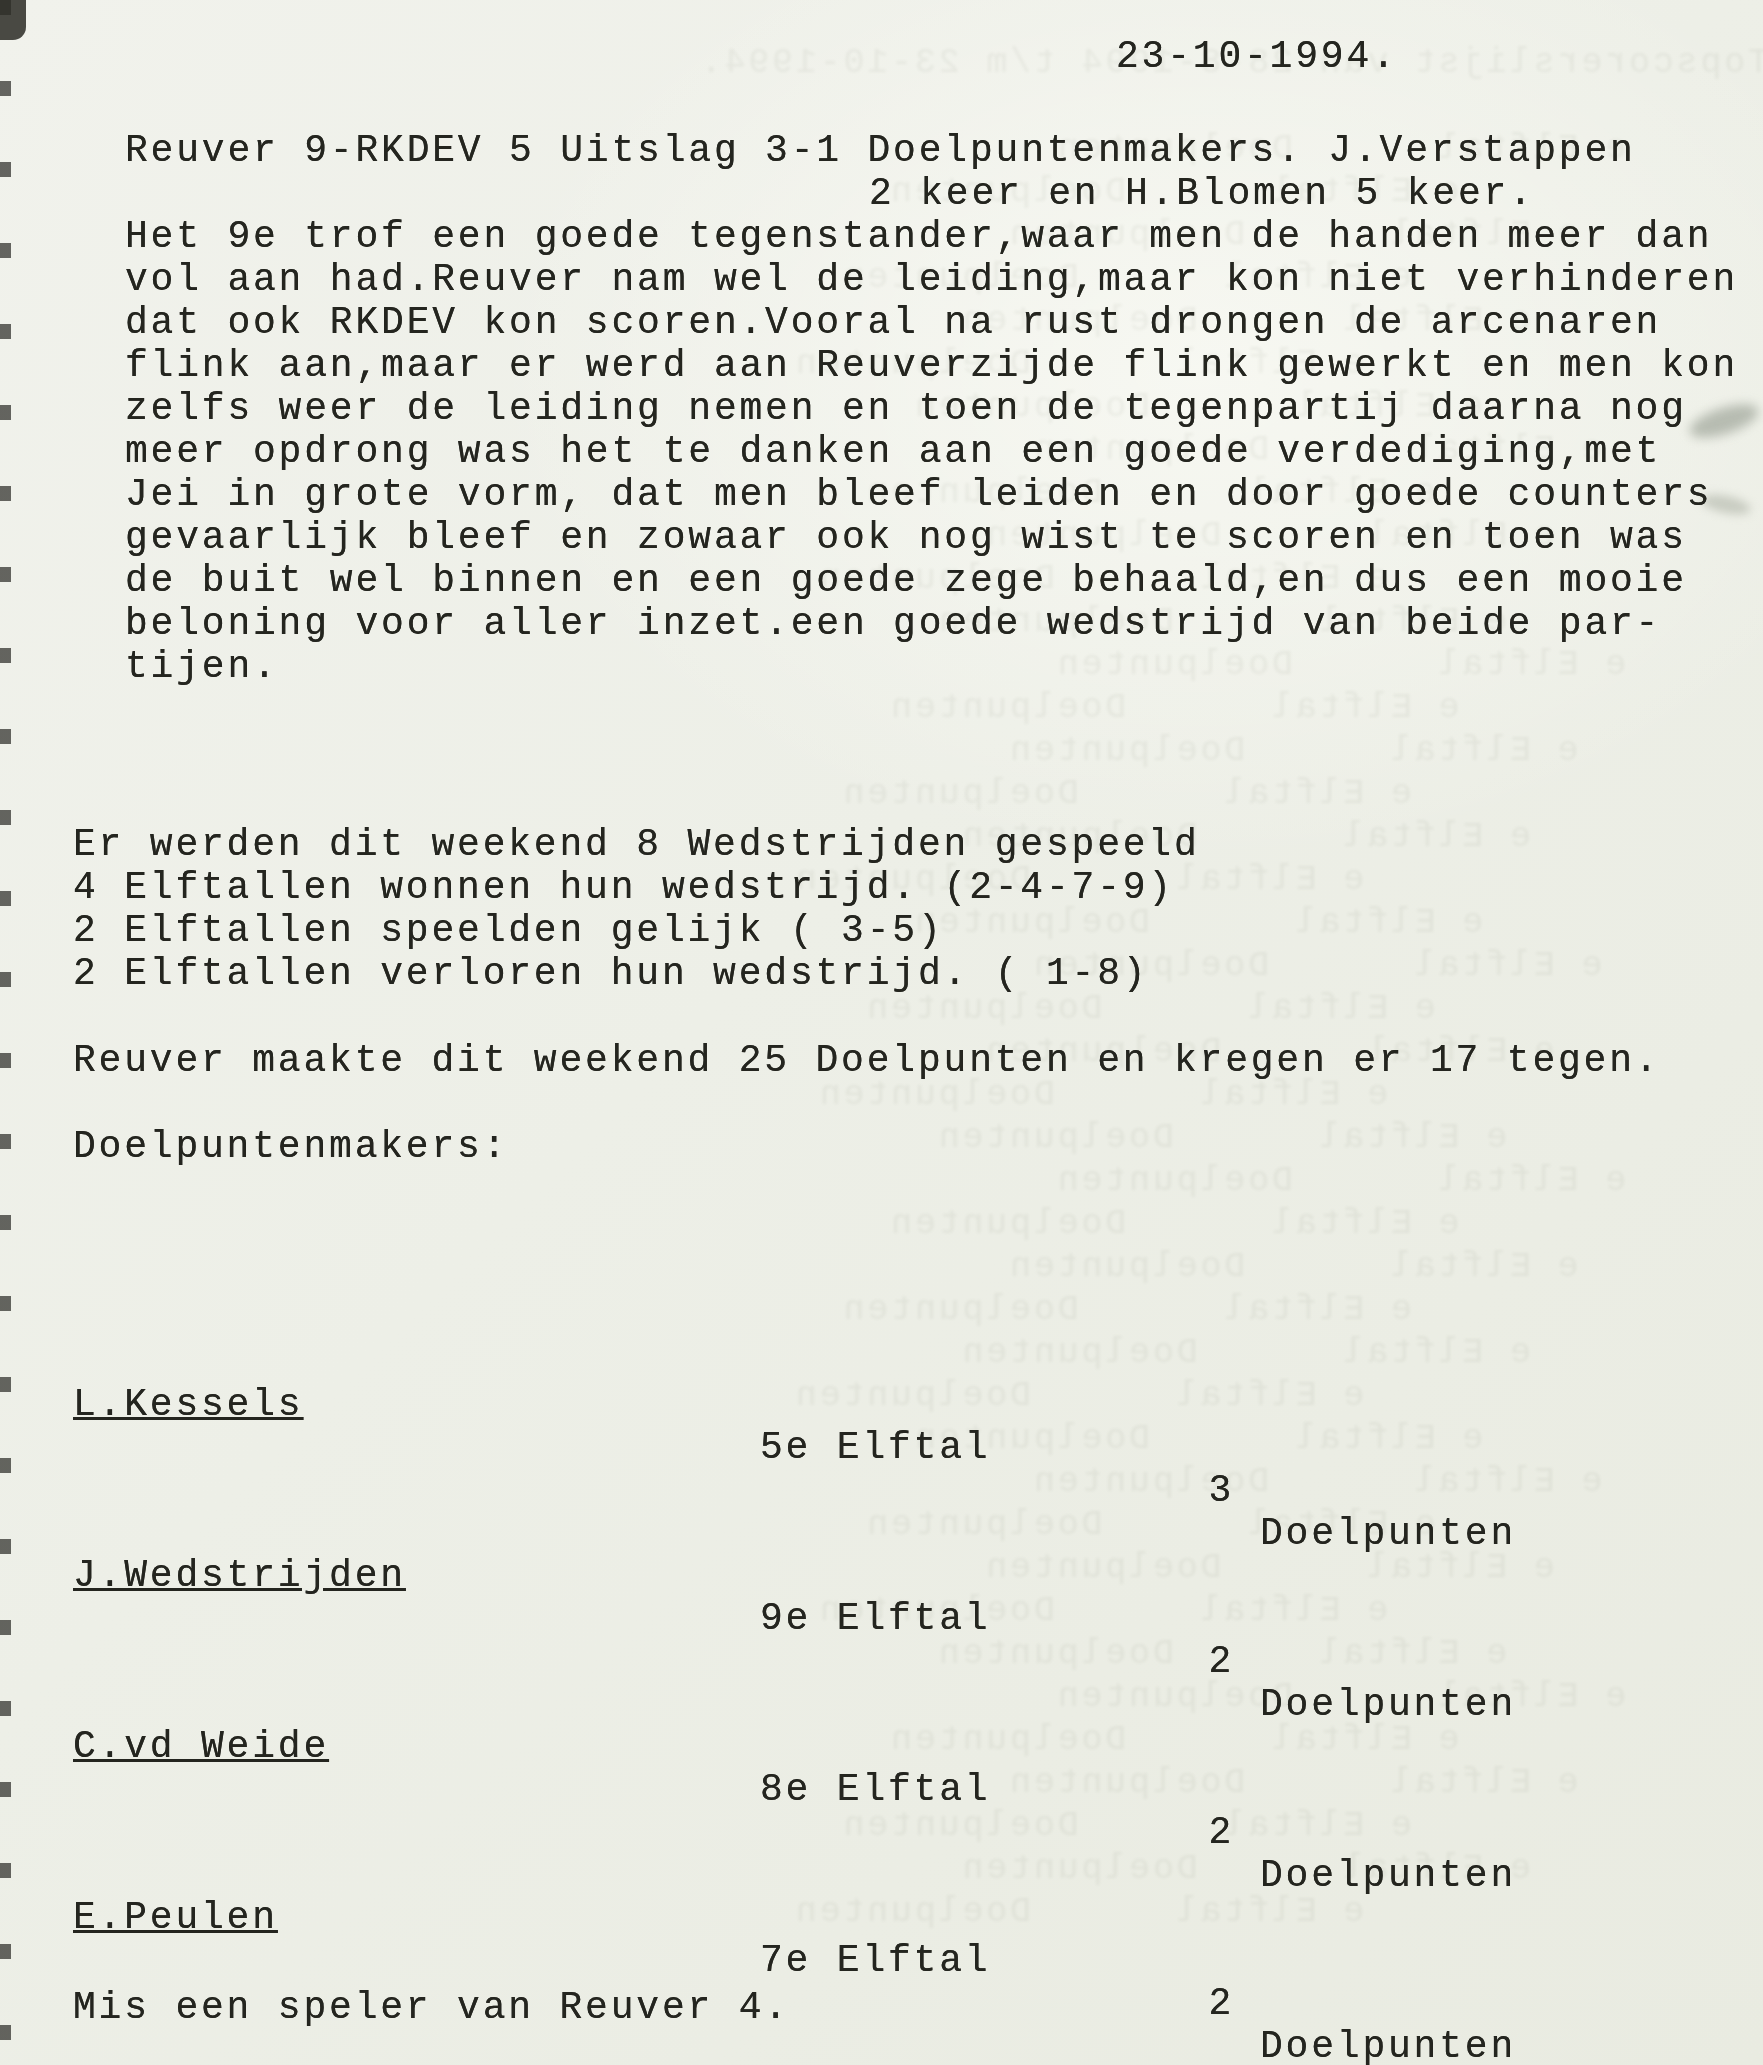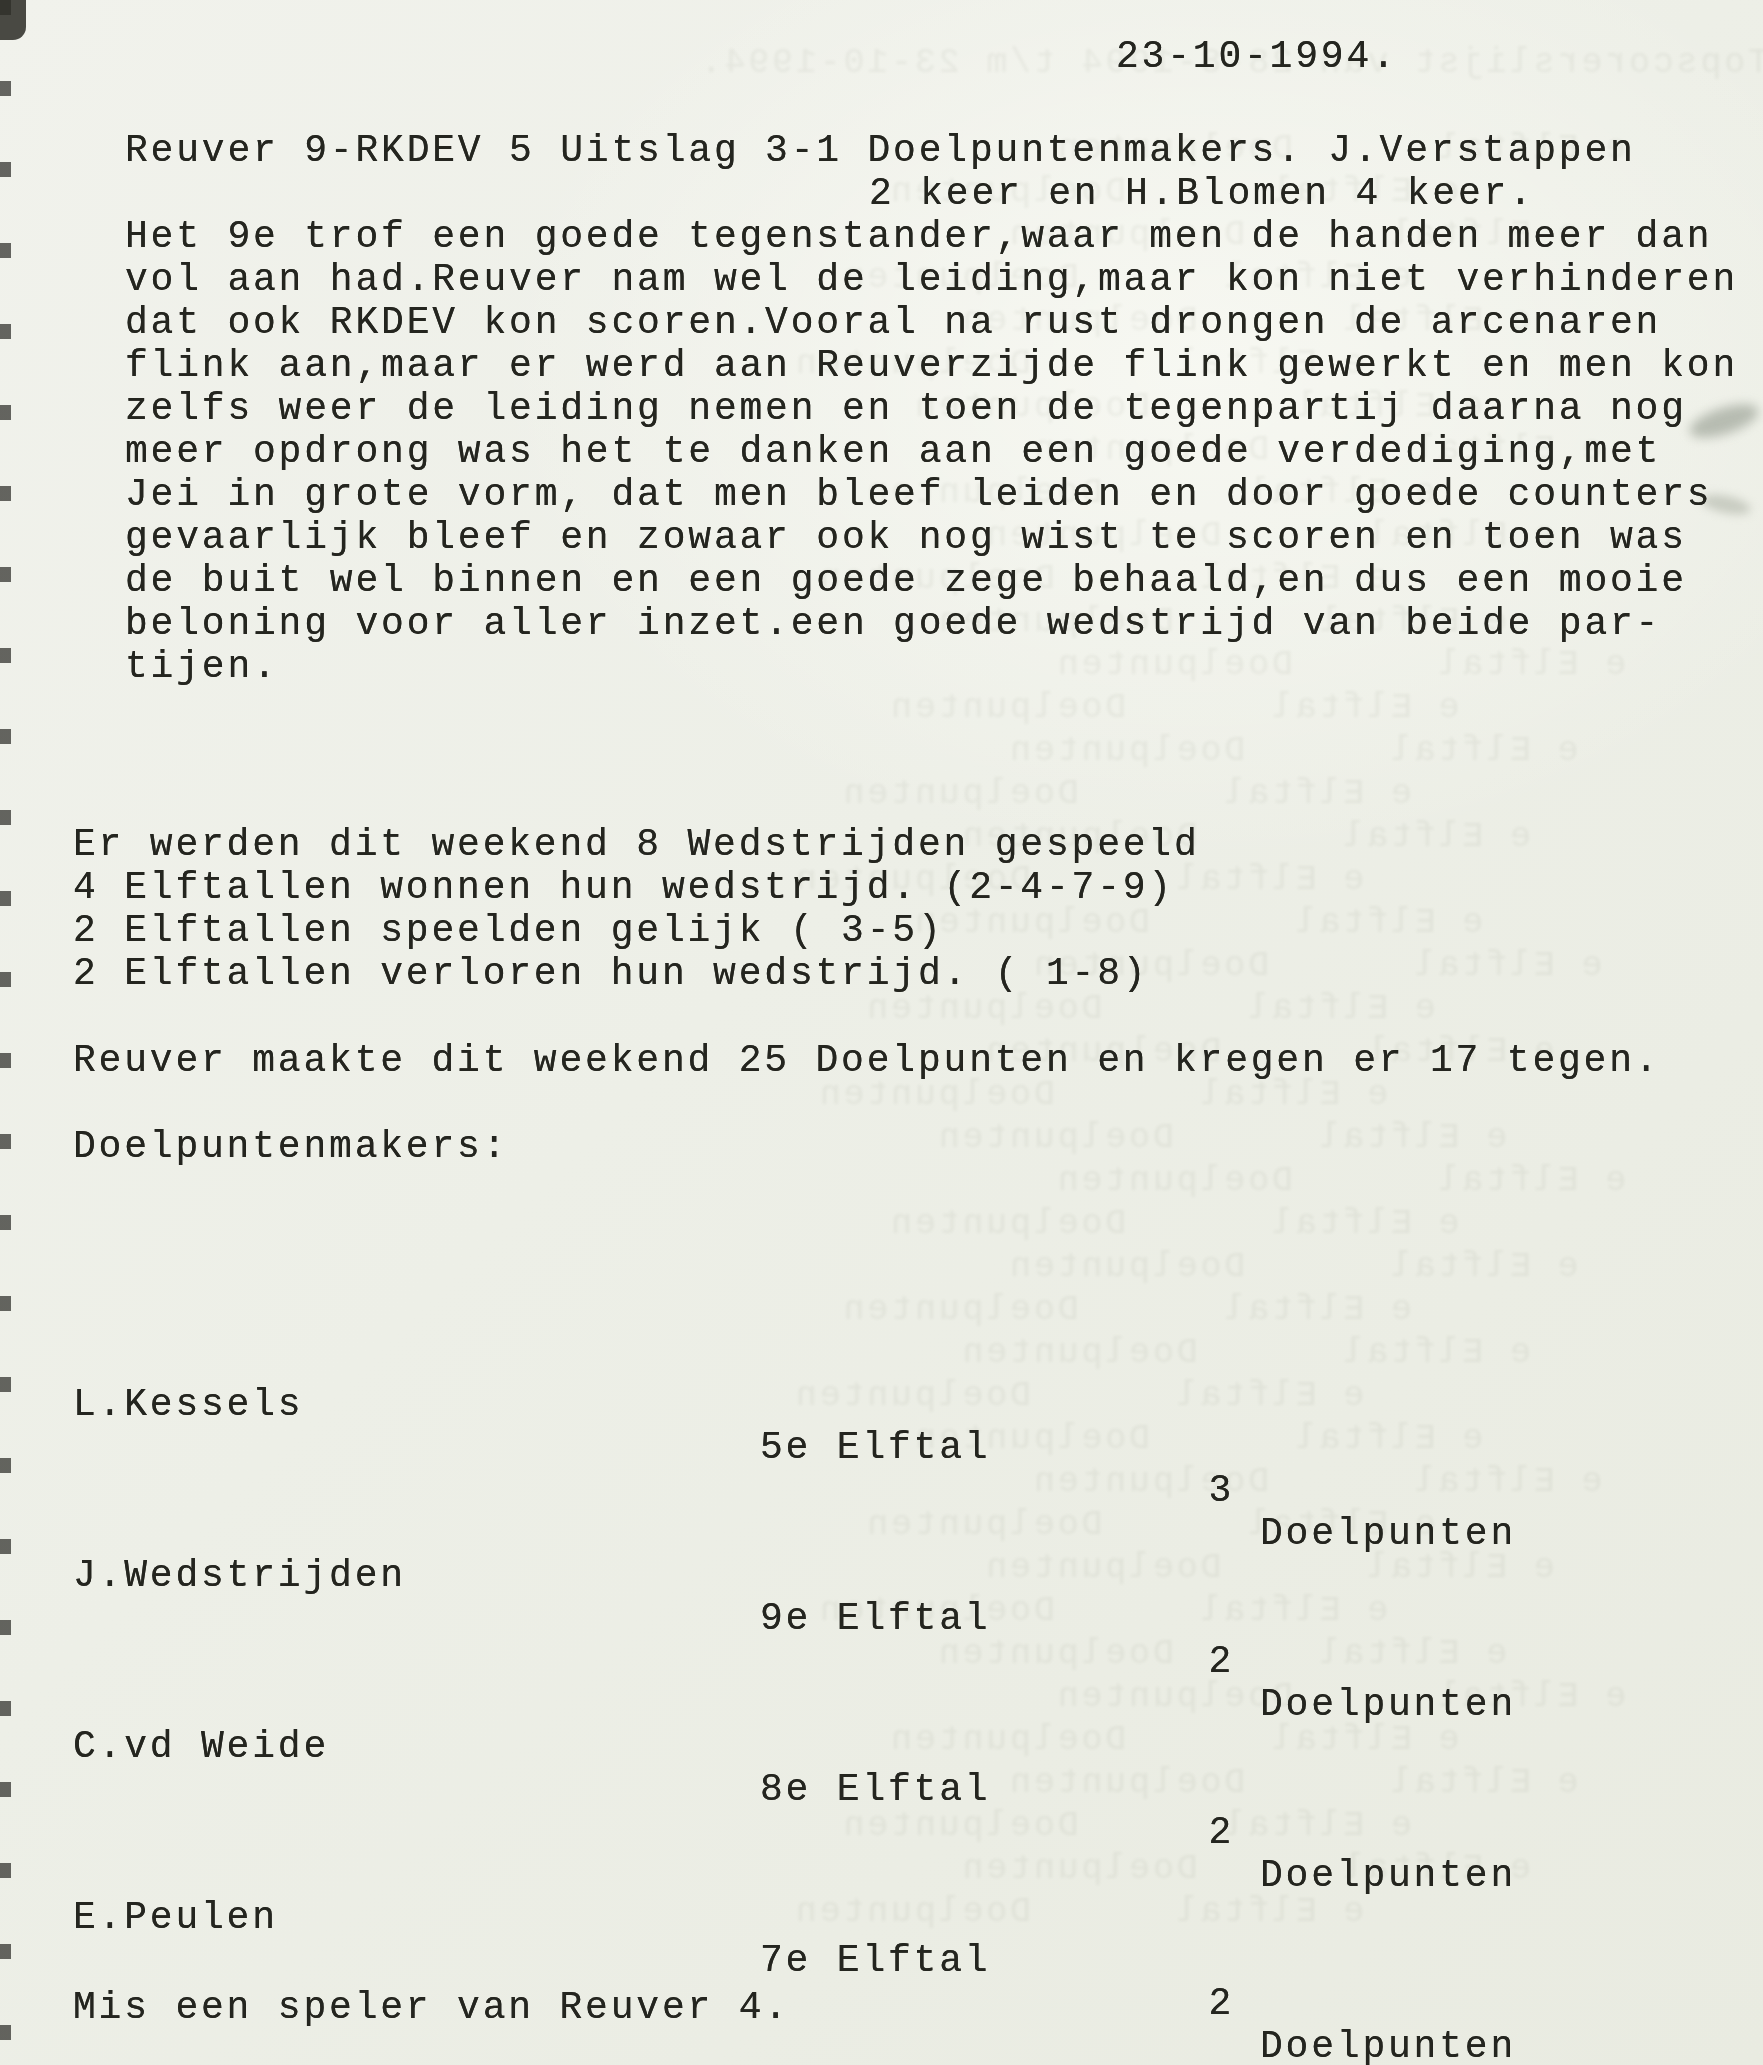--- a/index.html
+++ b/index.html
@@ -30,21 +30,21 @@
   .hl1       { top:129px; left:125px; }
   .hl2       { top:172px; left:869px; }
   .body-par  { top:215px; left:125px; }
   .weekend   { top:823px; left:73px; }
   .totals    { top:1039px; left:73px; }
   .sc-title  { top:1125px; left:73px; }
   .sc-block  { top:1168px; left:73px; width:1616px; }
   .footer    { top:1970px; left:73px;margin-top:16px; }
 
   .row { position:relative; height:42px; }
-  .c-name  { position:absolute; left:0; }
+  .c-name  { position:absolute; left:0;text-decoration:underline; }
   .c-team  { position:absolute; left:671px;margin-left:16px; }
   .c-count { position:absolute; left:1110px; width:51px; text-align:right; }
   .c-unit  { position:absolute; left:1187px; }
 
   
   .edge-strip {
     position:absolute; left:0; top:0; width:11px; height:2065px;
     background:repeating-linear-gradient(180deg,
       rgba(28,28,24,.78) 0 14.7px, rgba(28,28,24,0) 14.7px 81px);
     opacity:.85;
@@ -124,21 +124,21 @@
       e Elftal      Doelpunten
              e Elftal      Doelpunten
         e Elftal      Doelpunten
                e Elftal      Doelpunten
           e Elftal      Doelpunten
                  e Elftal      Doelpunten</div>
 
 <div class="t date">23-10-1994.</div>
 
 <div class="t hl1">Reuver 9-RKDEV 5 Uitslag 3-1 Doelpuntenmakers. J.Verstappen</div>
-<div class="t hl2">2 keer en H.Blomen 4 keer.</div>
+<div class="t hl2">2 keer en H.Blomen 5 keer.</div>
 
 <div class="t body-par">Het 9e trof een goede tegenstander,waar men de handen meer dan
 vol aan had.Reuver nam wel de leiding,maar kon niet verhinderen
 dat ook RKDEV kon scoren.Vooral na rust drongen de arcenaren
 flink aan,maar er werd aan Reuverzijde flink gewerkt en men kon
 zelfs weer de leiding nemen en toen de tegenpartij daarna nog
 meer opdrong was het te danken aan een goede verdediging,met
 Jei in grote vorm, dat men bleef leiden en door goede counters
 gevaarlijk bleef en zowaar ook nog wist te scoren en toen was
 de buit wel binnen en een goede zege behaald,en dus een mooie

